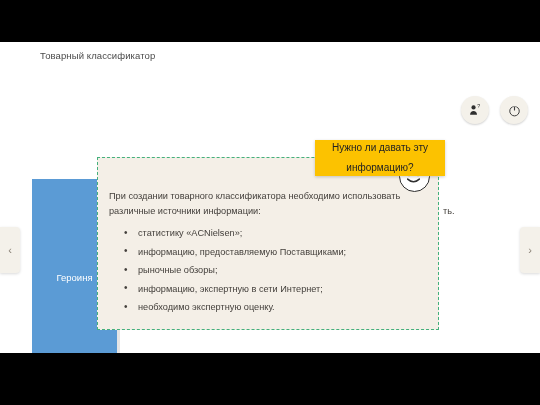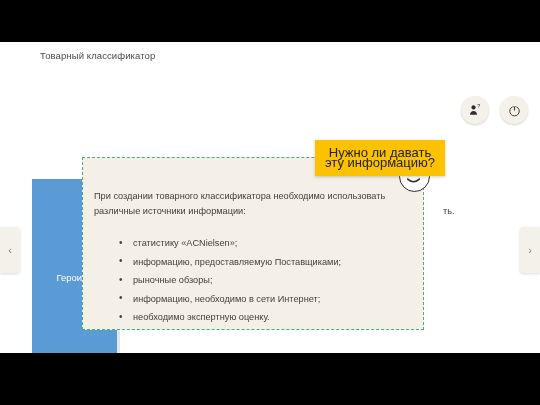--- a/index.html
+++ b/index.html
@@ -82,21 +82,21 @@
     justify-content: center;
   }
   .blue-block-label {
     color: #ffffff;
     font-size: 9.5px;
   }
 
   
   .dashed-box {
     position: absolute;
-    left: 82px;
+    left: 97px;
     top: 115px;
     width: 342px;
     height: 173px;
     background: #f4efe7;
     border: 1.5px dashed #45b07c;
     box-sizing: border-box;
   }
   .body-para {
     position: absolute;
     left: 11px;
@@ -104,21 +104,21 @@
     width: 322px;
     font-size: 9.2px;
     line-height: 14.5px;
     color: #44403c;
   }
   .bullet-list {
     position: absolute;
     left: 20px;
     top: 62px;
     width: 310px;
-    margin: 14px;
+    margin: 4px;
     padding: 0;
     list-style: none;
   }
   .bullet-list li {
     position: relative;
     padding-left: 16px;
     font-size: 9.2px;
     line-height: 18.5px;
     color: #44403c;
   }
@@ -165,22 +165,22 @@
     background: #fcc200;
     box-shadow: 0 1px 3px rgba(0,0,0,0.2);
     display: flex;
     align-items: center;
     justify-content: center;
     text-align: center;
     box-sizing: border-box;
     padding: 2px 6px;
   }
   .tooltip-text {
-    font-size: 13px;
-    line-height: 10px;
+    font-size: 10px;
+    line-height: 20px;
     color: #222222;
   }
 
   
   .side-arrow {
     position: absolute;
     width: 20px;
     height: 46px;
     background: #f4f1ea;
     border-radius: 4px;
@@ -224,21 +224,21 @@
     </div>
 
     <div class="edge-fragment">ть.</div>
 
     <div class="dashed-box">
       <div class="body-para">При создании товарного классификатора необходимо использовать различные источники информации:</div>
       <ul class="bullet-list">
         <li>статистику «ACNielsen»;</li>
         <li>информацию, предоставляемую Поставщиками;</li>
         <li>рыночные обзоры;</li>
-        <li>информацию, необходимо в сети Интернет;</li>
+        <li>информацию, экспертную в сети Интернет;</li>
         <li>необходимо экспертную оценку.</li>
       </ul>
     </div>
 
     <div class="avatar-circle">
       <svg width="27" height="27" viewBox="0 0 30 30">
         <circle cx="10" cy="14" r="1.7" fill="#2f2f2f"></circle>
         <circle cx="20" cy="14" r="1.7" fill="#2f2f2f"></circle>
         <path d="M8.5 19 Q15 25 21.5 19" fill="none" stroke="#2f2f2f" stroke-width="1.6" stroke-linecap="round"></path>
       </svg>

